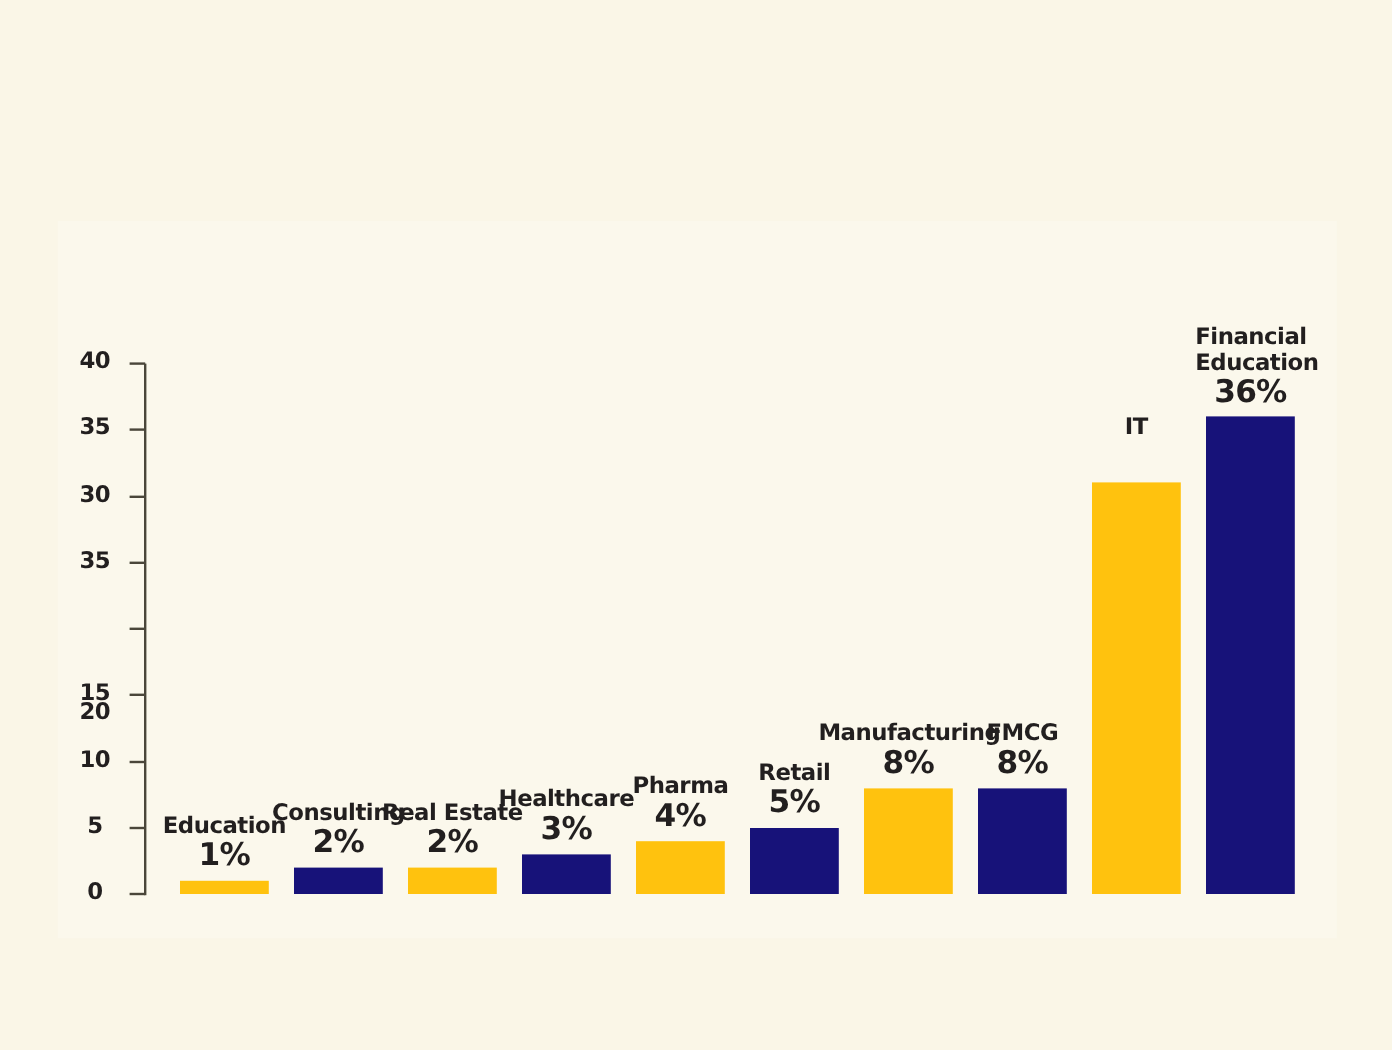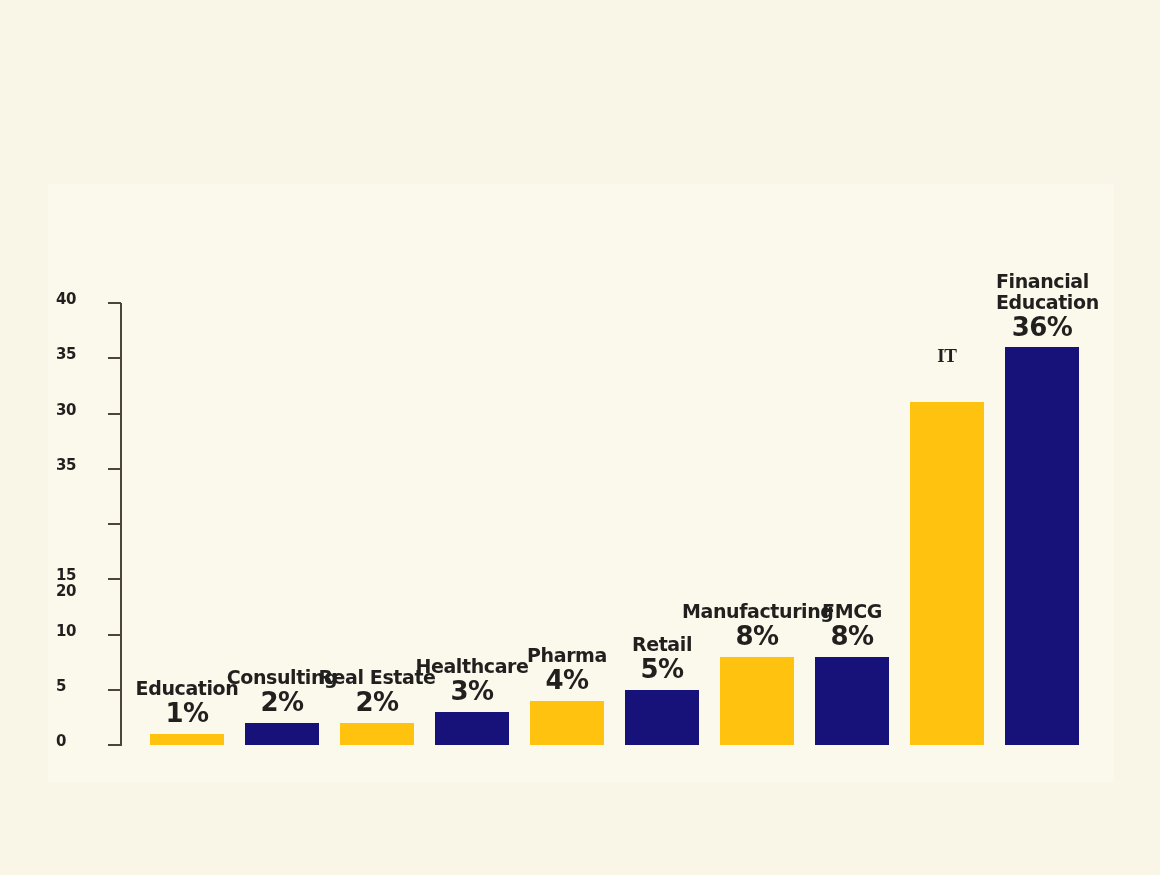--- a/index.html
+++ b/index.html
@@ -52,24 +52,24 @@
     position: absolute;
     left: 108px;
     width: 13px;
     height: 2px;
     background: #4a463a;
   }
   .y-tick-label {
     position: absolute;
     right: 1066px;
     width: 46px;
-    text-align: left;
+    text-align: center;
     font-family: "DejaVu Sans", sans-serif;
     font-weight: bold;
-    font-size: 15px;
+    font-size: 19px;
     color: #221f1f;
     letter-spacing: -0.5px;
   }
 
   
   .bar {
     position: absolute;
     box-sizing: border-box;
   }
   .bar.yellow { background: #ffc20e; }
@@ -166,21 +166,21 @@
         <span class="val">5%</span>
       </div>
       <div class="bar-annot" style="width: 150px; left: 682px; top: 600.6px;">
         <span class="cat">Manufacturing</span>
         <span class="val">8%</span>
       </div>
       <div class="bar-annot" style="width: 150px; left: 777px; top: 600.6px;">
         <span class="cat">FMCG</span>
         <span class="val">8%</span>
       </div>
-      <div class="bar-annot" style="width: 150px; left: 872px; top: 346.45px; font-family: Liberation Serif, serif;">
+      <div class="bar-annot" style="width: 150px; left: 872px; top: 346.45px;">
         <span class="cat">IT</span>
       </div>
       <div class="bar-annot" style="width: 92px; left: 996px; top: 271.2px;">
         <span class="cat">Financial Education</span>
         <span class="val">36%</span>
       </div>
     </div>
 
 </div>
 

